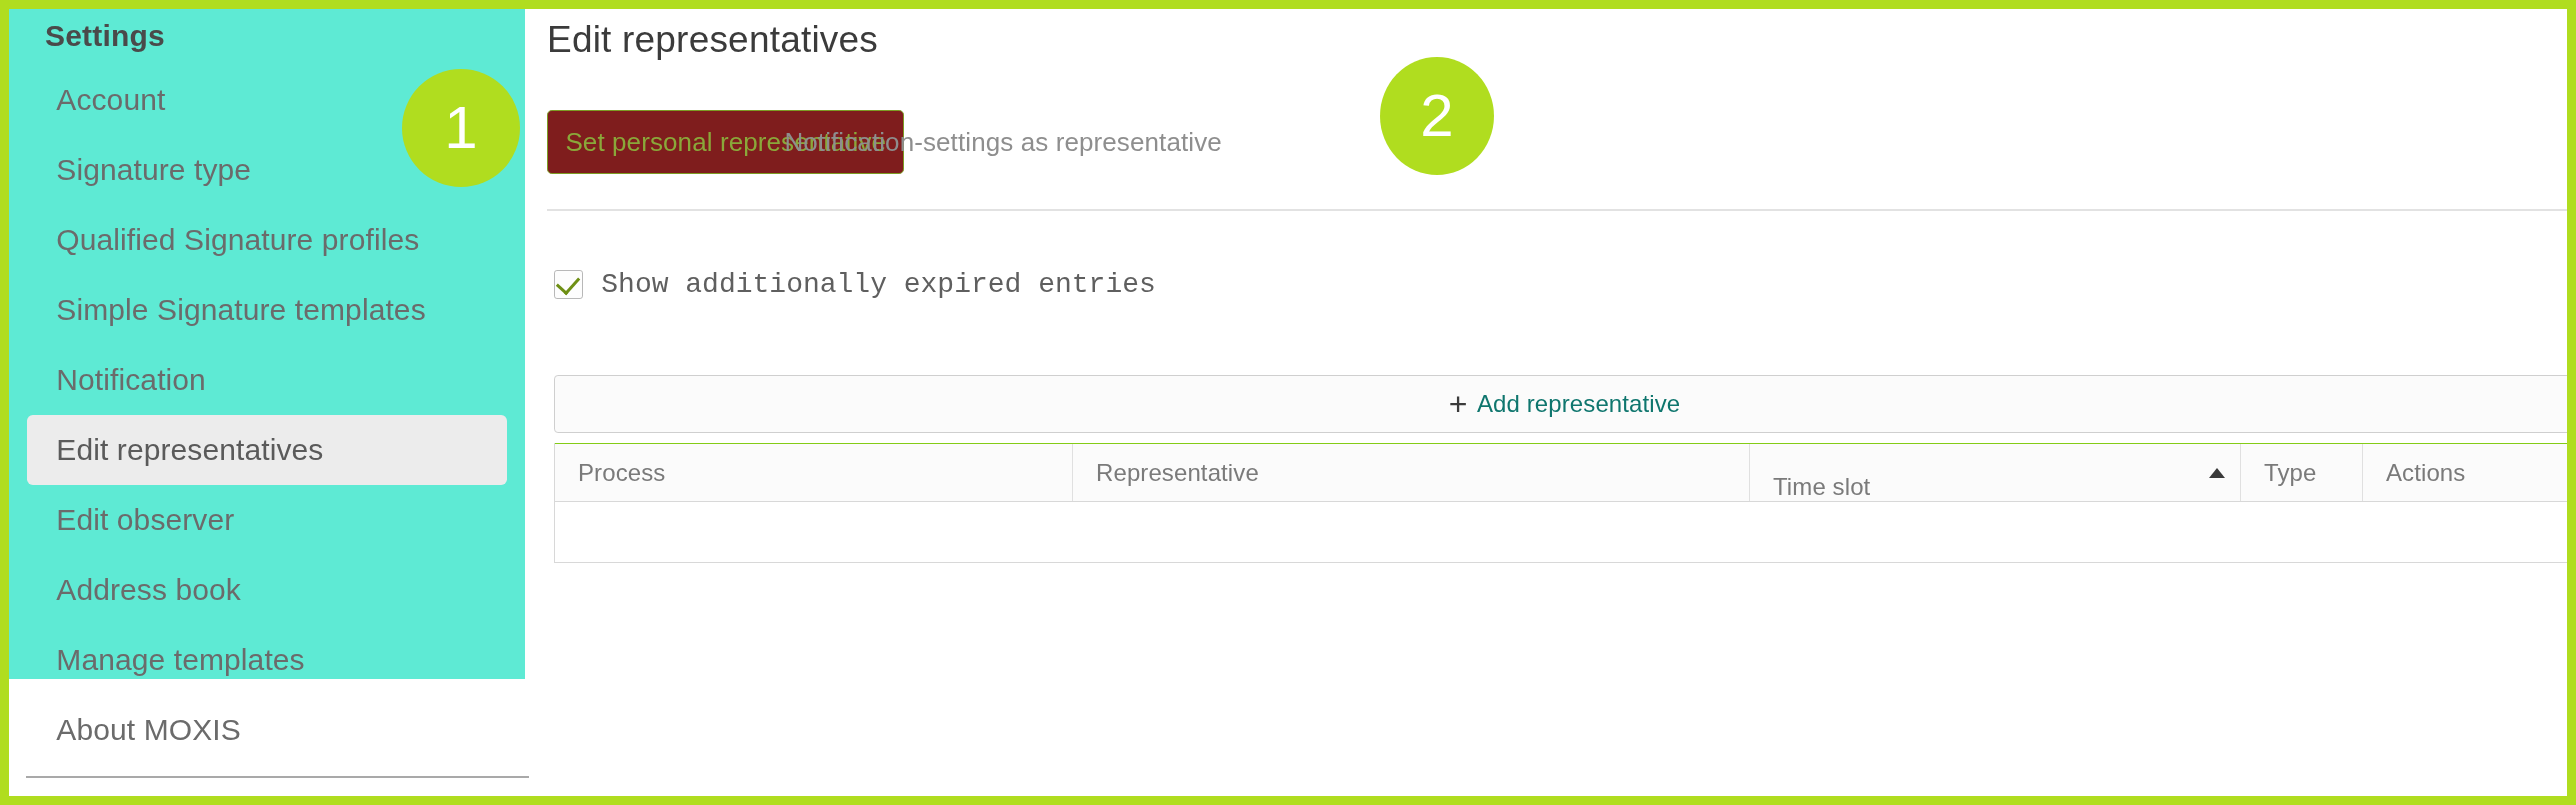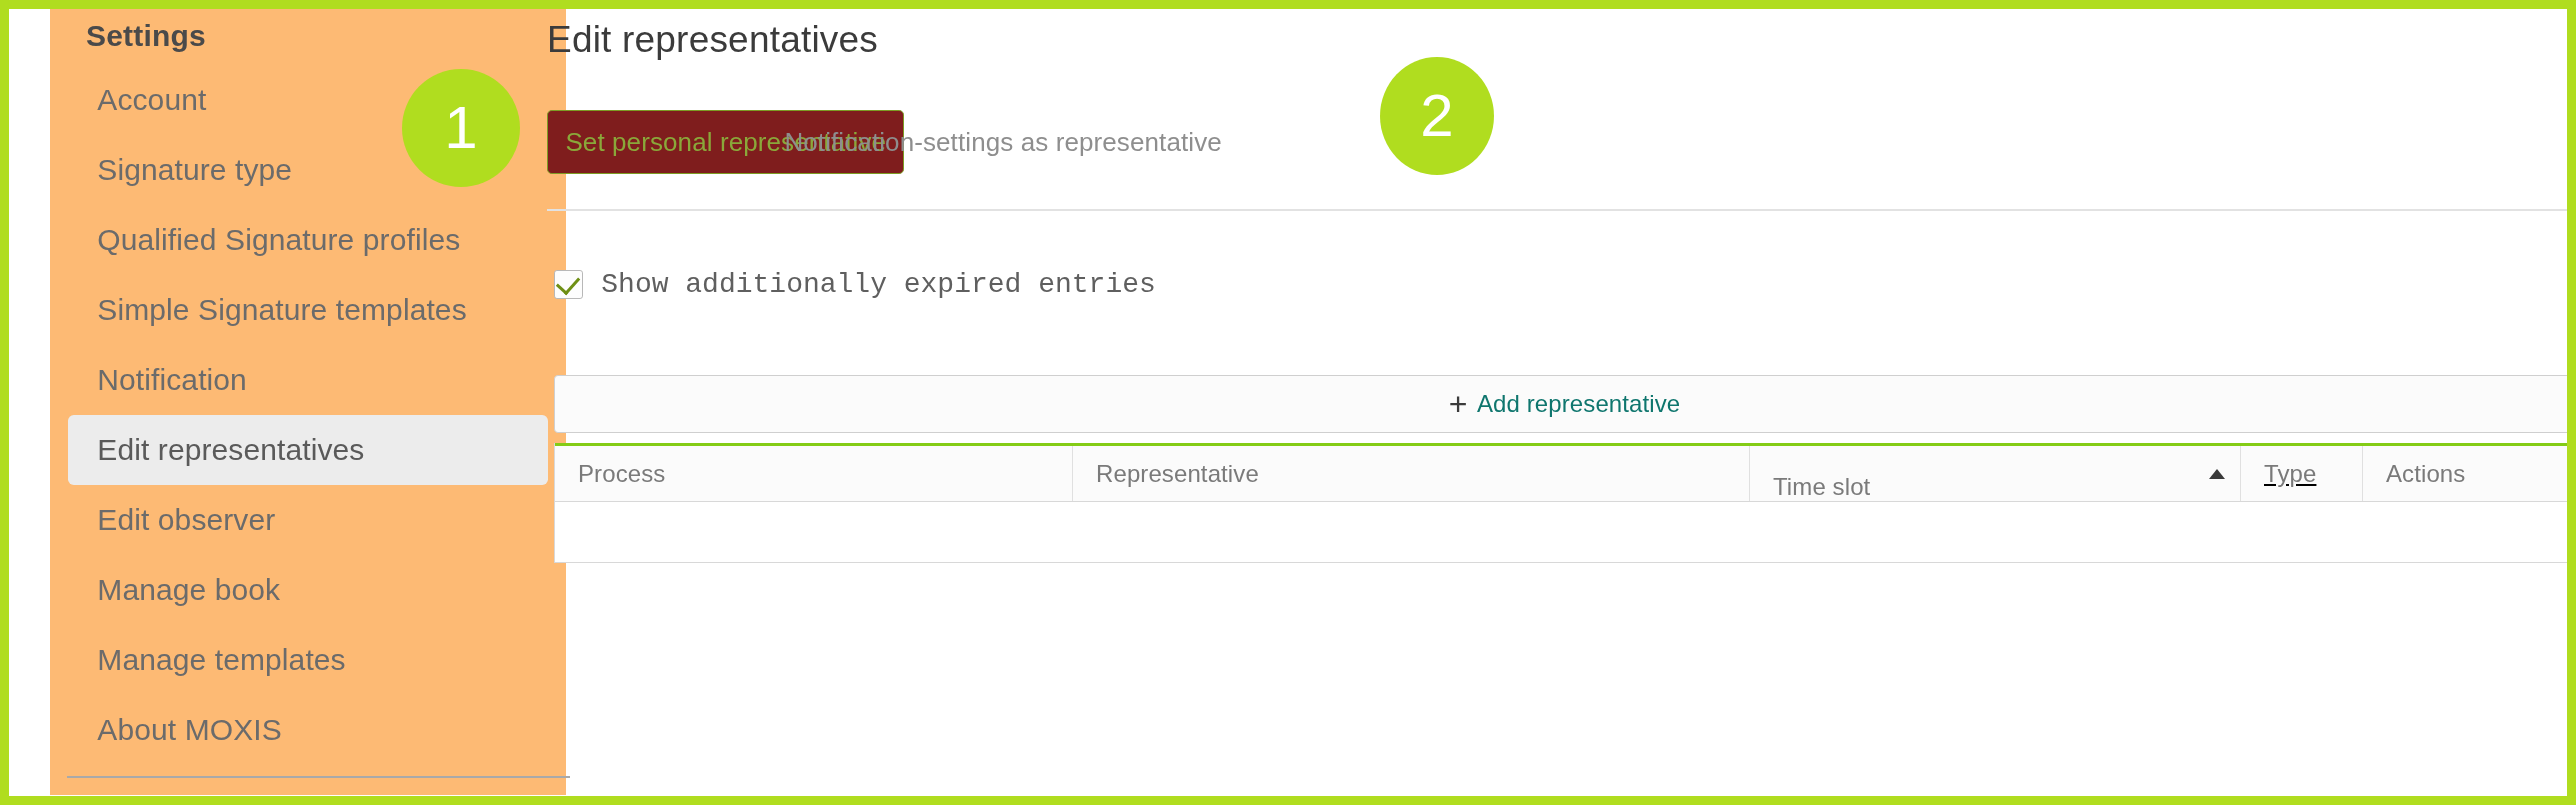--- a/index.html
+++ b/index.html
@@ -21,24 +21,23 @@
     border: 9.6px solid #b0dd1f;
     overflow: hidden;
   }
 
   
   #sidebar {
     position: absolute;
     left: 0;
     top: 0;
     width: 516px;
-    height: 786px;
-    background: #fdba74;
-    box-sizing: border-box;
-    margin-left: 41px;
+    height: 670px;
+    background: #5eead4;
+    box-sizing: border-box;
   }
   #sidebar-title {
     position: absolute;
     left: 36px;
     top: 9.6px;
     font-size: 30px;
     font-weight: bold;
     color: #4a4a4a;
     letter-spacing: 0.2px;
     white-space: nowrap;
@@ -216,21 +215,21 @@
     width: 2021px;
     box-sizing: border-box;
     border: 1px solid #d8d8d8;
     border-top: none;
     background: #ffffff;
   }
   #table-head {
     display: flex;
     height: 59px;
     background: #fbfbfb;
-    border-top: 3px solid #84cc16;
+    border-top: 1px solid #84cc16;
     border-bottom: 1px solid #d8d8d8;
     box-sizing: border-box;
   }
   .th {
     display: flex;
     align-items: center;
     box-sizing: border-box;
     padding-left: 23px;
     border-right: 1px solid #e0e0e0;
     position: relative;
@@ -251,21 +250,21 @@
     margin-top: -4.8px;
     width: 0;
     height: 0;
     border-left: 8.7px solid transparent;
     border-right: 8.7px solid transparent;
     border-bottom: 10.6px solid #3a3a3a;
   }
   #th-process      { width: 518px; }
   #th-representative { width: 677px; }
   #th-timeslot     { width: 491px; align-items: flex-end; }
-  #th-type         { width: 122px; text-decoration: underline; }
+  #th-type         { width: 122px; }
   #th-actions      { width: 211px; }
   #table-body {
     height: 60px;
     background: #ffffff;
   }
 
   
   .badge {
     position: absolute;
     border-radius: 50%;
@@ -317,21 +316,21 @@
       <div class="side-item">
         <span class="label">Notification</span>
       </div>
       <div class="side-item active">
         <span class="label">Edit representatives</span>
       </div>
       <div class="side-item">
         <span class="label">Edit observer</span>
       </div>
       <div class="side-item">
-        <span class="label">Manage book</span>
+        <span class="label">Address book</span>
       </div>
       <div class="side-item">
         <span class="label">Manage templates</span>
       </div>
       <div class="side-item">
         <span class="label">About MOXIS</span>
       </div>
     </div>
 
     <div id="sidebar-divider"></div>

